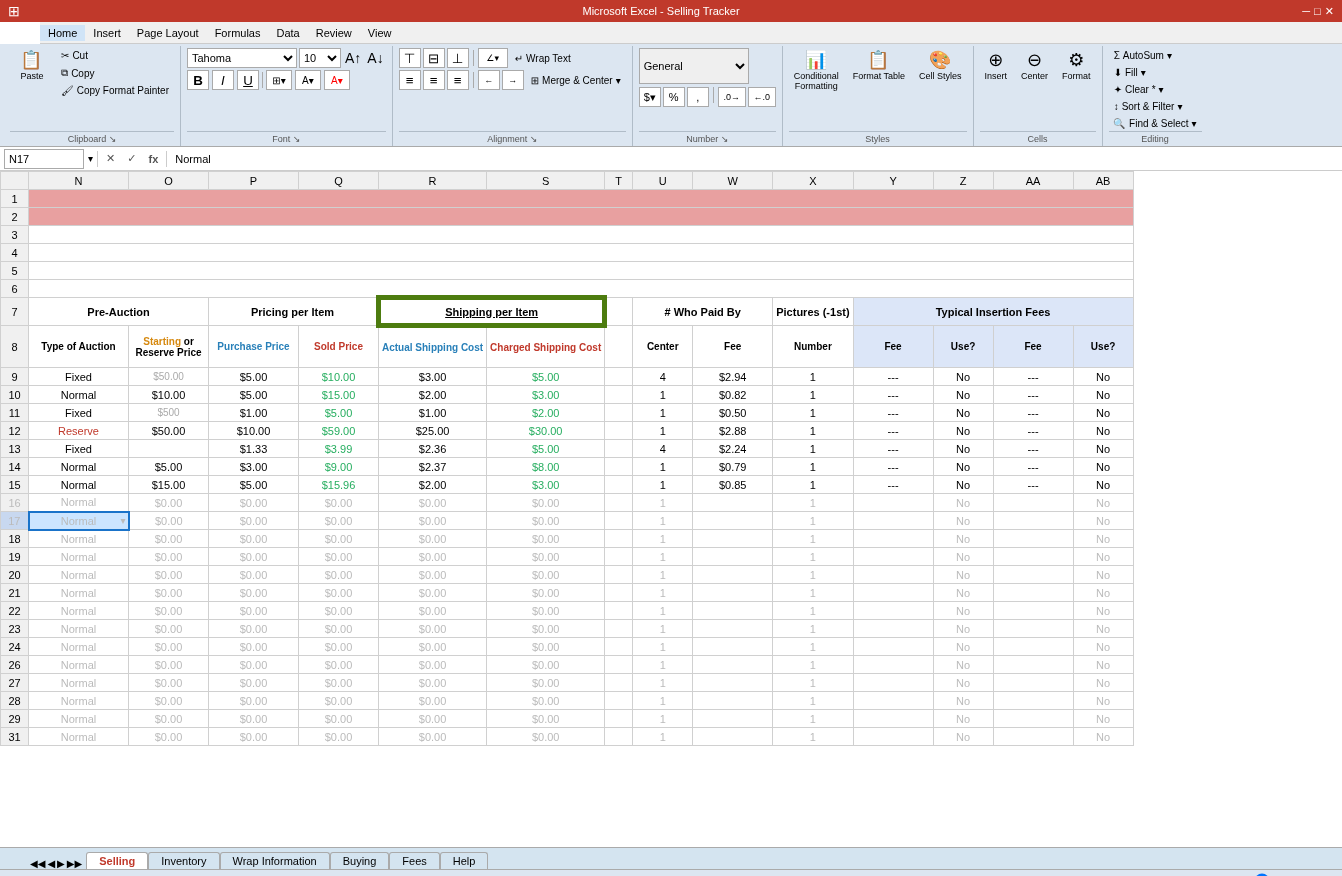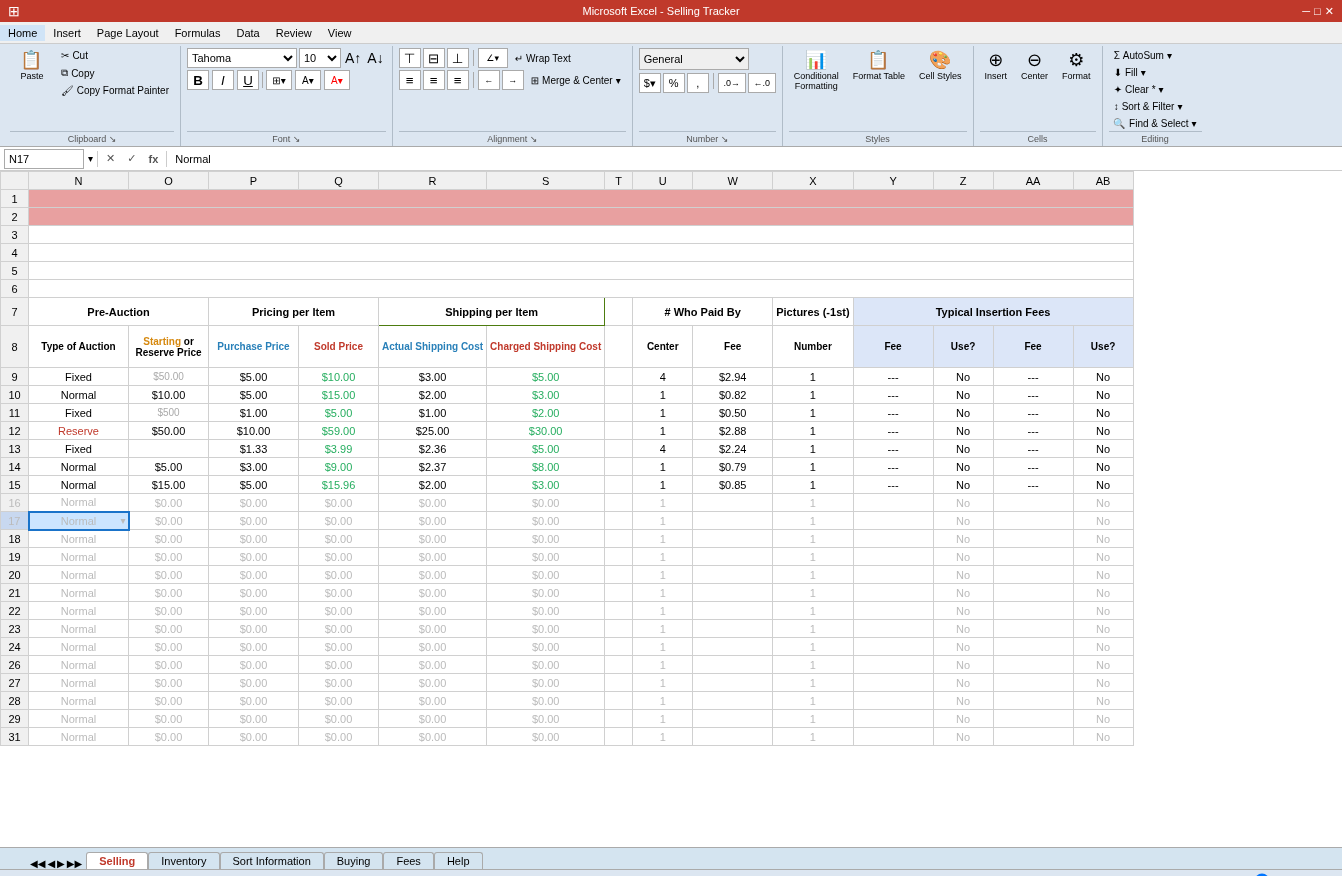--- a/index.html
+++ b/index.html
@@ -17,20 +17,21 @@
     }
 
     
     .menu-bar {
       background: #f0f0f0;
       height: 22px;
       display: flex;
       align-items: center;
       border-bottom: 1px solid #ccc;
       font-size: 11px;
+      margin-left: 40px;
     }
     .menu-bar span {
       padding: 2px 8px;
       cursor: pointer;
     }
     .menu-bar span.active { background: #d0e4f7; }
 
     
     .ribbon {
       background: #dce6f1;
@@ -355,21 +356,21 @@
           </div>
         </div>
       </div>
     </div>
     <div class="ribbon-group-label">Alignment <span style="font-size:9px;">↘</span></div>
   </div>
 
   <div class="ribbon-group">
     <div class="ribbon-group-content">
       <div style="display:flex;flex-direction:column;gap:3px;">
-        <select style="height:22px;font-size:11px;border:1px solid #aaa;width:110px;">
+        <select style="height:36px;font-size:11px;border:1px solid #aaa;width:110px;">
           <option>General</option>
         </select>
         <div style="display:flex;gap:2px;">
           <button style="width:22px;height:20px;border:1px solid #aaa;background:white;cursor:pointer;font-size:11px;">$▾</button>
           <button style="width:22px;height:20px;border:1px solid #aaa;background:white;cursor:pointer;font-size:11px;">%</button>
           <button style="width:22px;height:20px;border:1px solid #aaa;background:white;cursor:pointer;font-size:11px;">,</button>
           <span style="border-right:1px solid #aaa;height:16px;margin:0 2px;"></span>
           <button style="width:28px;height:20px;border:1px solid #aaa;background:white;cursor:pointer;font-size:9px;">.0→</button>
           <button style="width:28px;height:20px;border:1px solid #aaa;background:white;cursor:pointer;font-size:9px;">←.0</button>
         </div>
@@ -507,21 +508,21 @@
         </tr>
         <tr>
           <td class="row-header">6</td>
           <td colspan="14"></td>
         </tr>
 
         <tr style="height:28px;">
           <td class="row-header">7</td>
           <td colspan="2" class="bold center" style="border:1px solid #d0d0d0;text-align:center;font-weight:bold;">Pre-Auction</td>
           <td colspan="2" class="bold center" style="border:1px solid #d0d0d0;text-align:center;font-weight:bold;">Pricing per Item</td>
-          <td colspan="2" class="bold center" style="border:1px solid #4d7c0f;text-align:center;font-weight:bold;">Shipping per Item</td>
+          <td colspan="2" class="bold center" style="border:5px solid #4d7c0f;text-align:center;font-weight:bold;text-decoration:underline;">Shipping per Item</td>
           <td style="border:1px solid #d0d0d0;"></td>
           <td colspan="2" class="bold center" style="border:1px solid #d0d0d0;text-align:center;font-weight:bold;"># Who Paid By</td>
           <td class="bold center" style="border:1px solid #d0d0d0;text-align:center;font-weight:bold;">Pictures (-1st)</td>
           <td colspan="4" class="bold center bg-light-blue" style="border:1px solid #d0d0d0;text-align:center;font-weight:bold;background:#dce6f8;">Typical Insertion Fees</td>
         </tr>
 
         <tr style="height:42px;">
           <td class="row-header">8</td>
           <td class="bold center" style="border:1px solid #d0d0d0;text-align:center;font-weight:bold;font-size:10px;vertical-align:middle;">Type of Auction</td>
           <td class="bold center" style="border:1px solid #d0d0d0;text-align:center;font-weight:bold;font-size:10px;vertical-align:middle;"><span style="color:#d68910;font-weight:bold;">Starting</span> or<br>Reserve Price</td>
@@ -909,21 +910,21 @@
 
 <div class="sheet-tabs">
   <span style="display:flex;align-items:center;gap:2px;margin-right:4px;">
     <span style="cursor:pointer;font-size:10px;">◀◀</span>
     <span style="cursor:pointer;font-size:10px;">◀</span>
     <span style="cursor:pointer;font-size:10px;">▶</span>
     <span style="cursor:pointer;font-size:10px;">▶▶</span>
   </span>
   <div class="sheet-tab active">Selling</div>
   <div class="sheet-tab">Inventory</div>
-  <div class="sheet-tab">Sort Information</div>
+  <div class="sheet-tab">Wrap Information</div>
   <div class="sheet-tab">Buying</div>
   <div class="sheet-tab">Fees</div>
   <div class="sheet-tab">Help</div>
 </div>
 
 <div class="status-bar">
   <div class="status-left">
     <span>Ready</span>
   </div>
   <div class="status-right">

